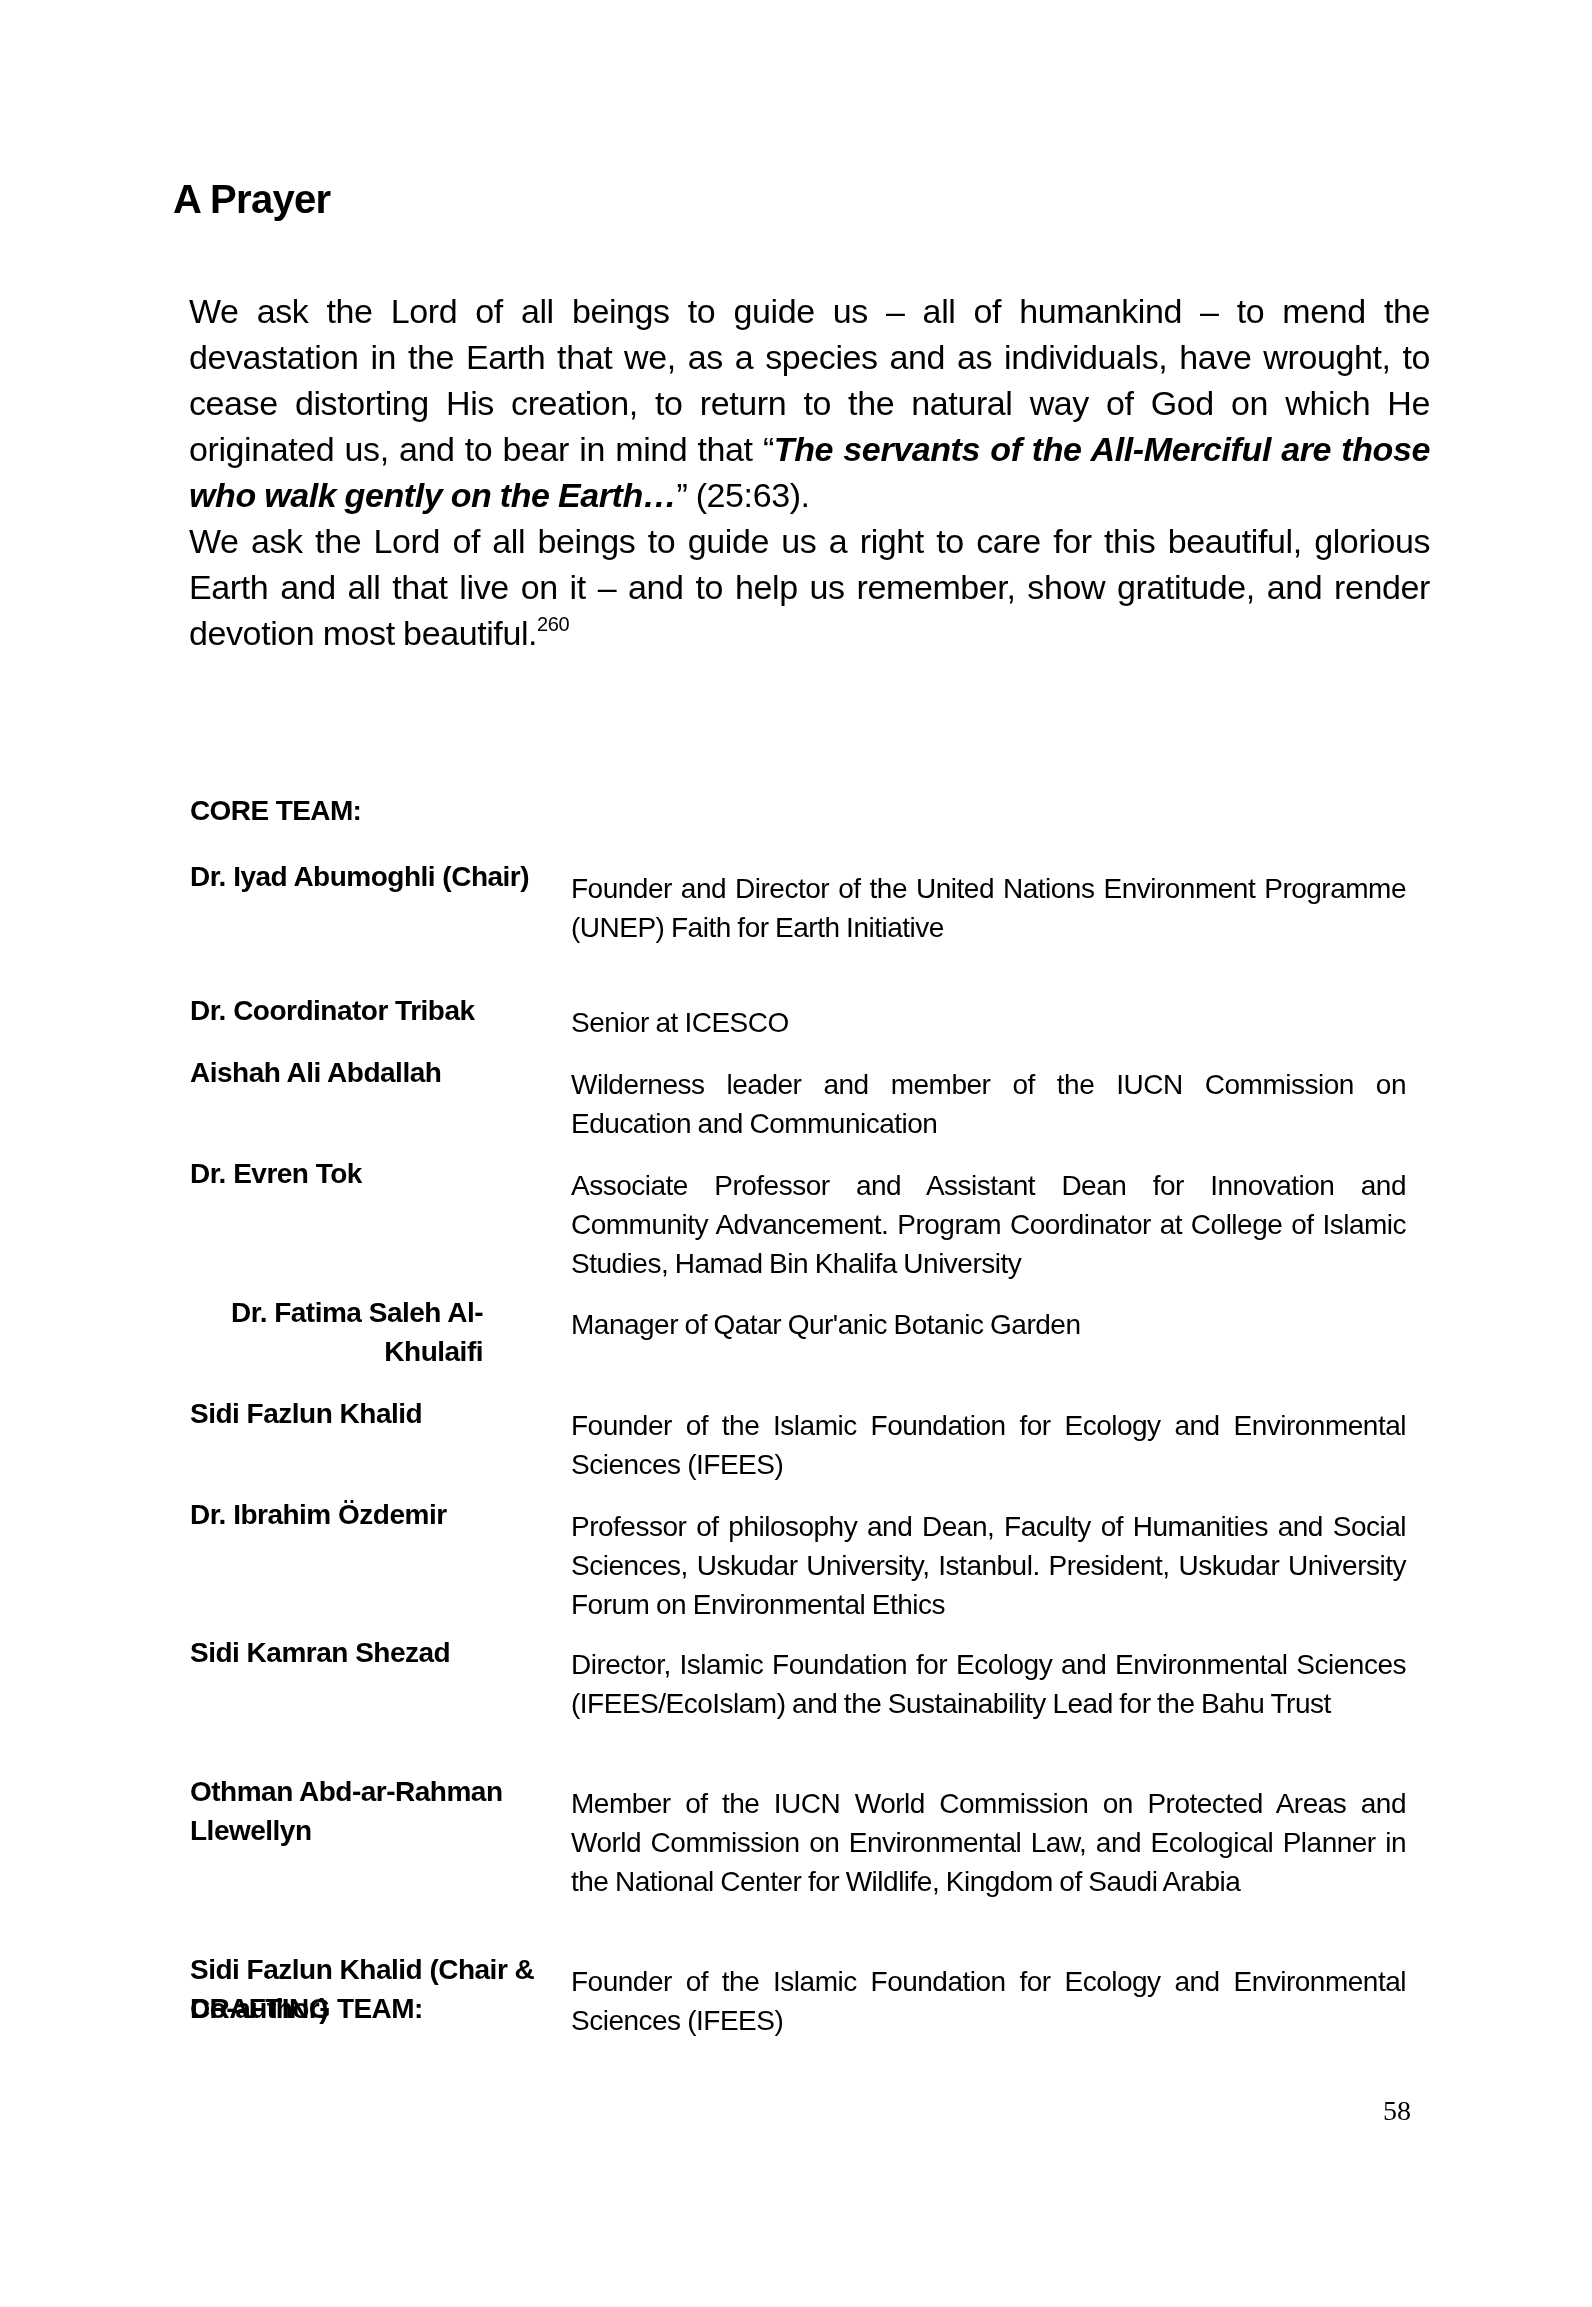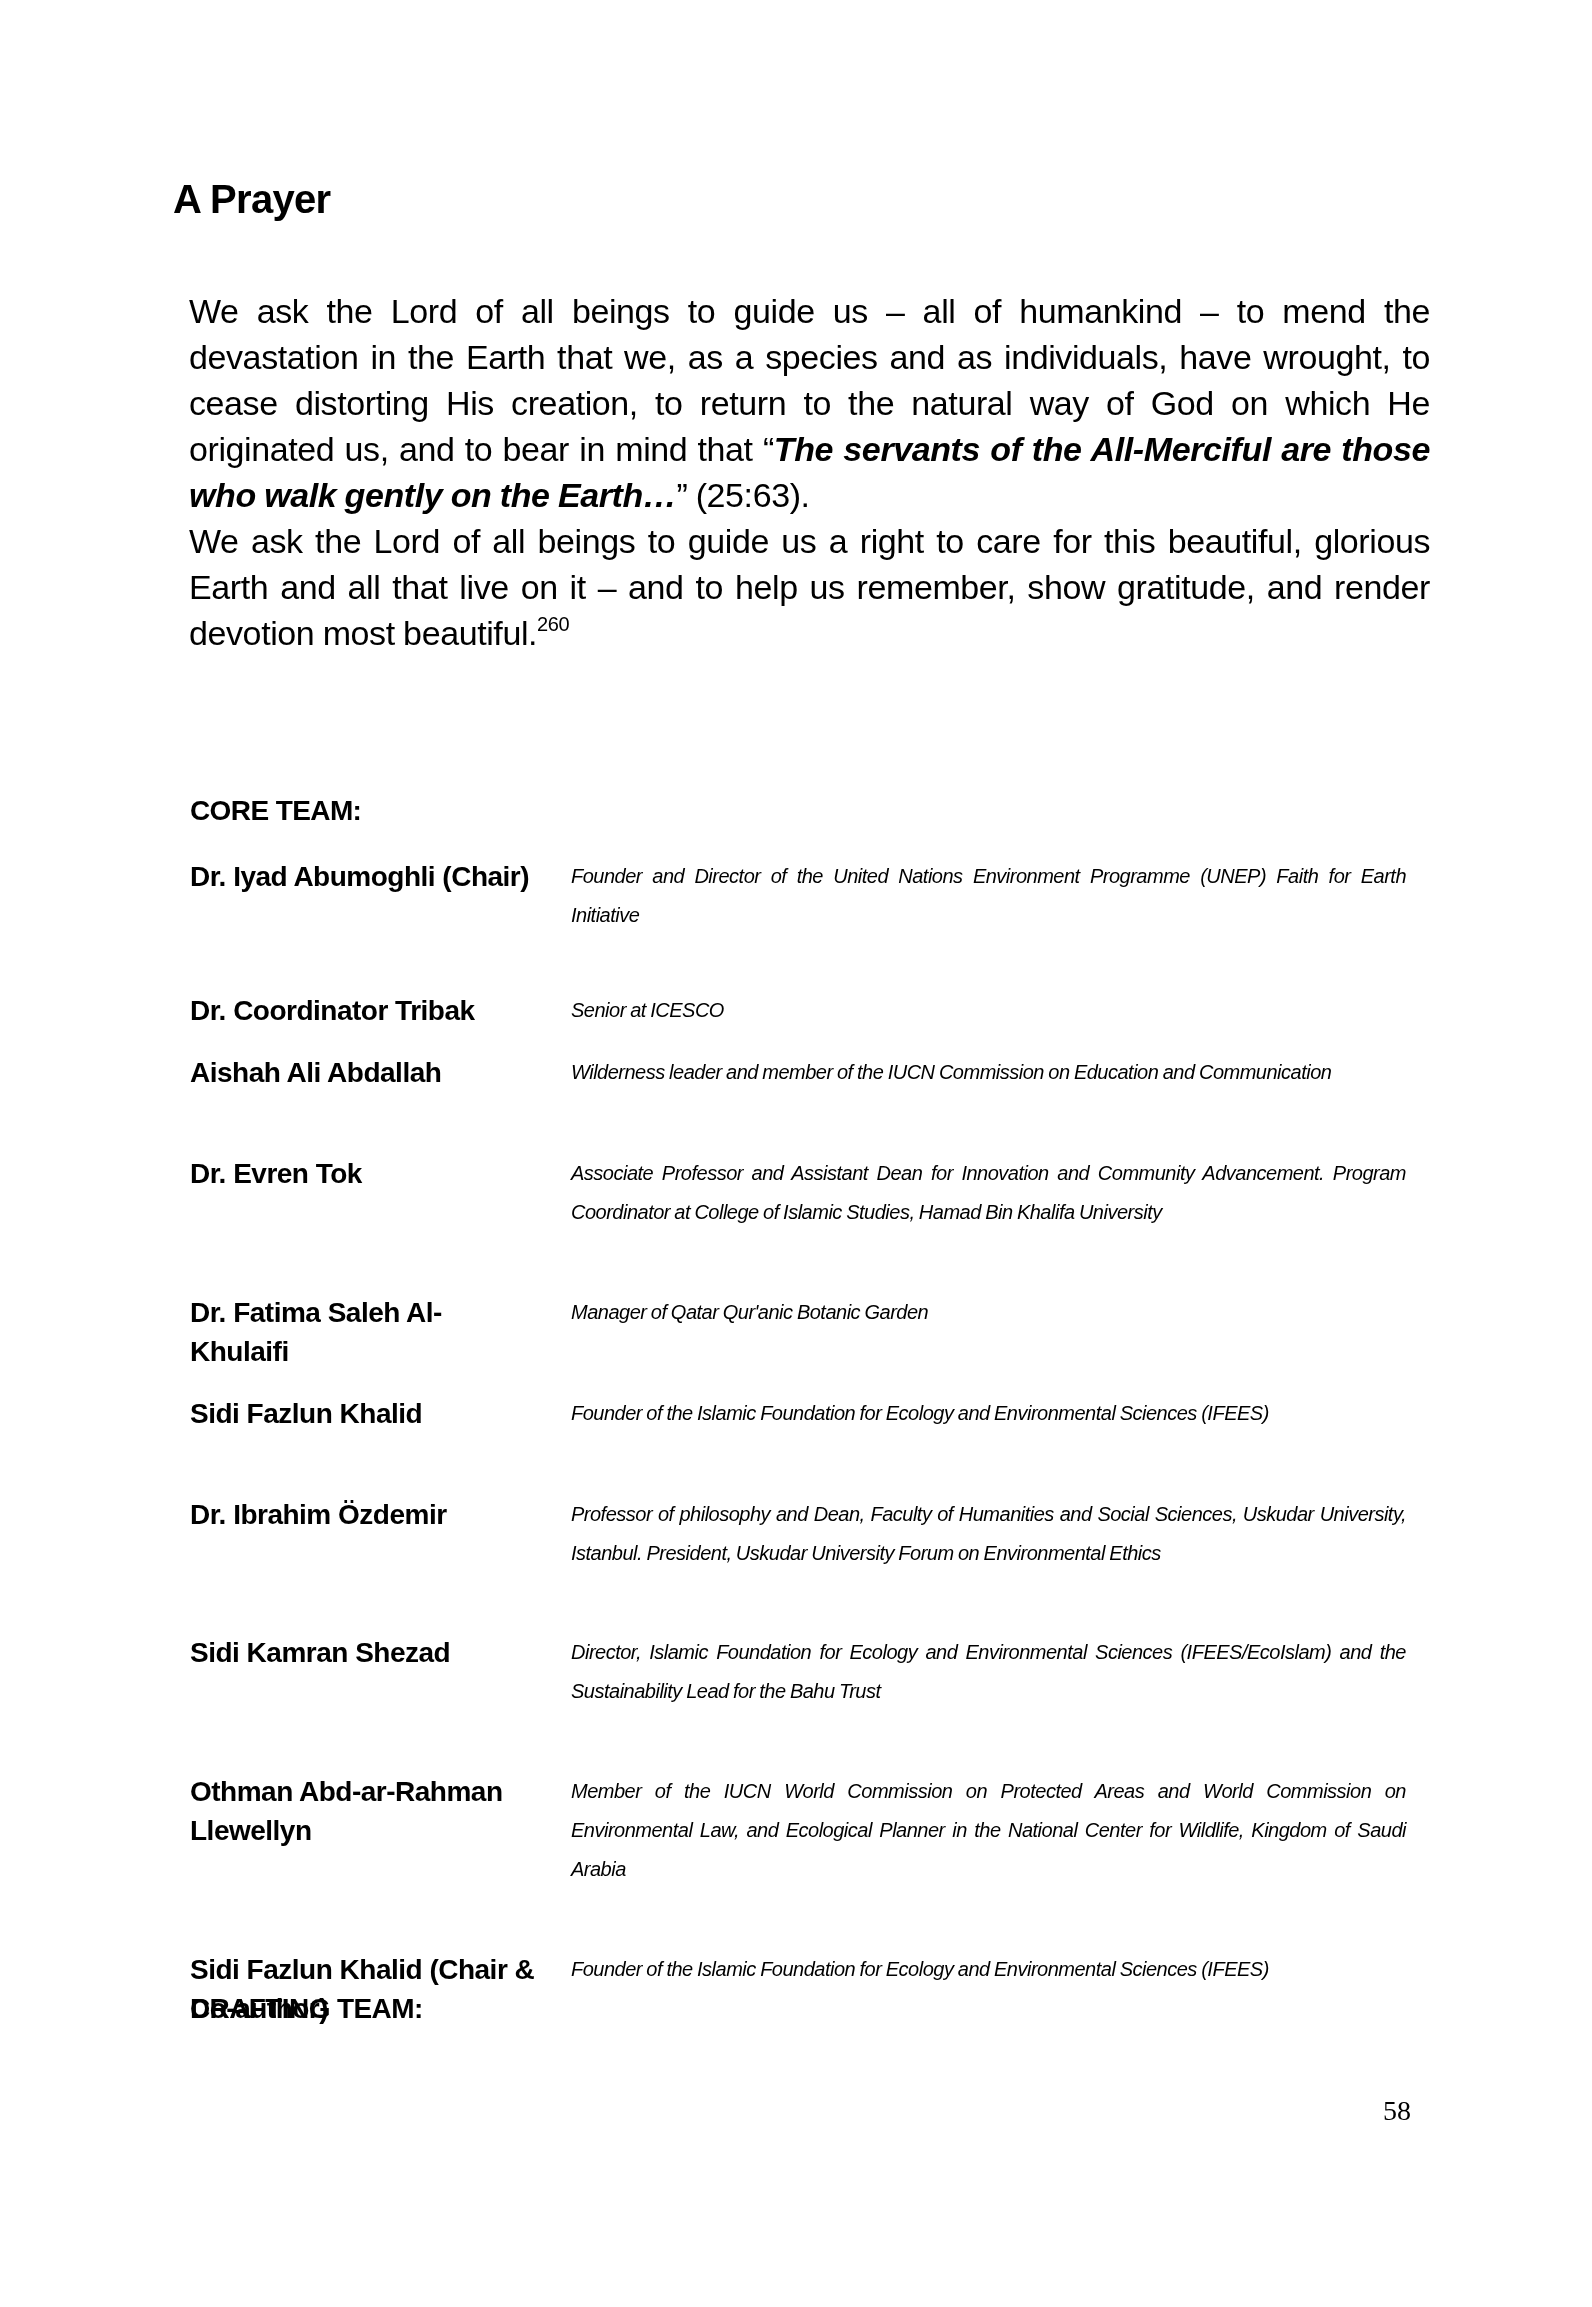--- a/index.html
+++ b/index.html
@@ -89,28 +89,27 @@
     top: 0;
     width: 366px;
     font-size: 28px;
     font-weight: bold;
     letter-spacing: -0.5px;
     line-height: 39px;
   }
   .member-role {
     position: absolute;
     left: 381px;
-    top: 0;
+    top: 12px;
     width: 835px;
-    font-size: 20px;
+    font-size: 28px;
     line-height: 39px;
     text-align: justify;
     letter-spacing: -0.5px;
     word-spacing: -0.7px;
-    font-style: italic;
   }
 
   .page-number {
     position: absolute;
     left: 1383px;
     top: 2092px;
     font-family: "Liberation Serif", "DejaVu Serif", serif;
     font-size: 28px;
     line-height: 37px;
   }
@@ -144,21 +143,21 @@
     <div class="member-name">Aishah Ali Abdallah</div>
     <div class="member-role">Wilderness leader and member of the IUCN Commission on Education and Communication</div>
   </div>
 
   <div class="member-row" style="top:1154px;">
     <div class="member-name">Dr. Evren Tok</div>
     <div class="member-role">Associate Professor and Assistant Dean for Innovation and Community Advancement. Program Coordinator at College of Islamic Studies, Hamad Bin Khalifa University</div>
   </div>
 
   <div class="member-row" style="top:1293px;">
-    <div class="member-name" style="width:293px;">Dr. Fatima Saleh Al-Khulaifi</div>
+    <div class="member-name" style="width:293px;text-align:right;">Dr. Fatima Saleh Al-Khulaifi</div>
     <div class="member-role">Manager of Qatar Qur'anic Botanic Garden</div>
   </div>
 
   <div class="member-row" style="top:1394px;">
     <div class="member-name">Sidi Fazlun Khalid</div>
     <div class="member-role">Founder of the Islamic Foundation for Ecology and Environmental Sciences (IFEES)</div>
   </div>
 
   <div class="member-row" style="top:1495px;">
     <div class="member-name">Dr. Ibrahim Özdemir</div>

